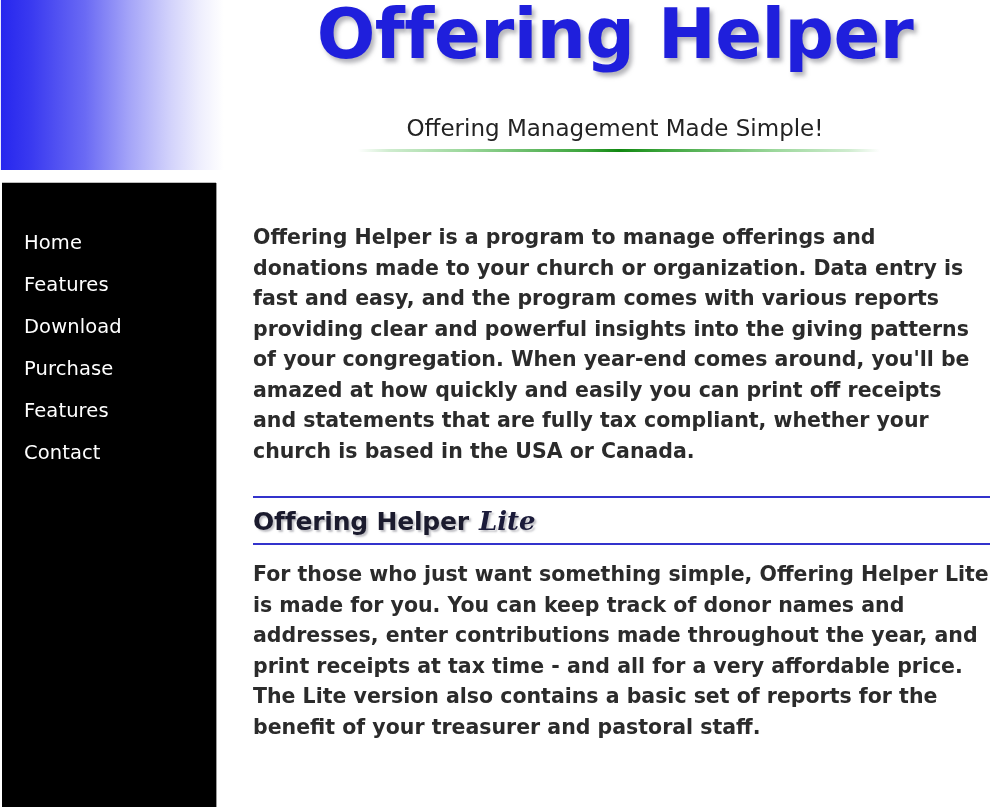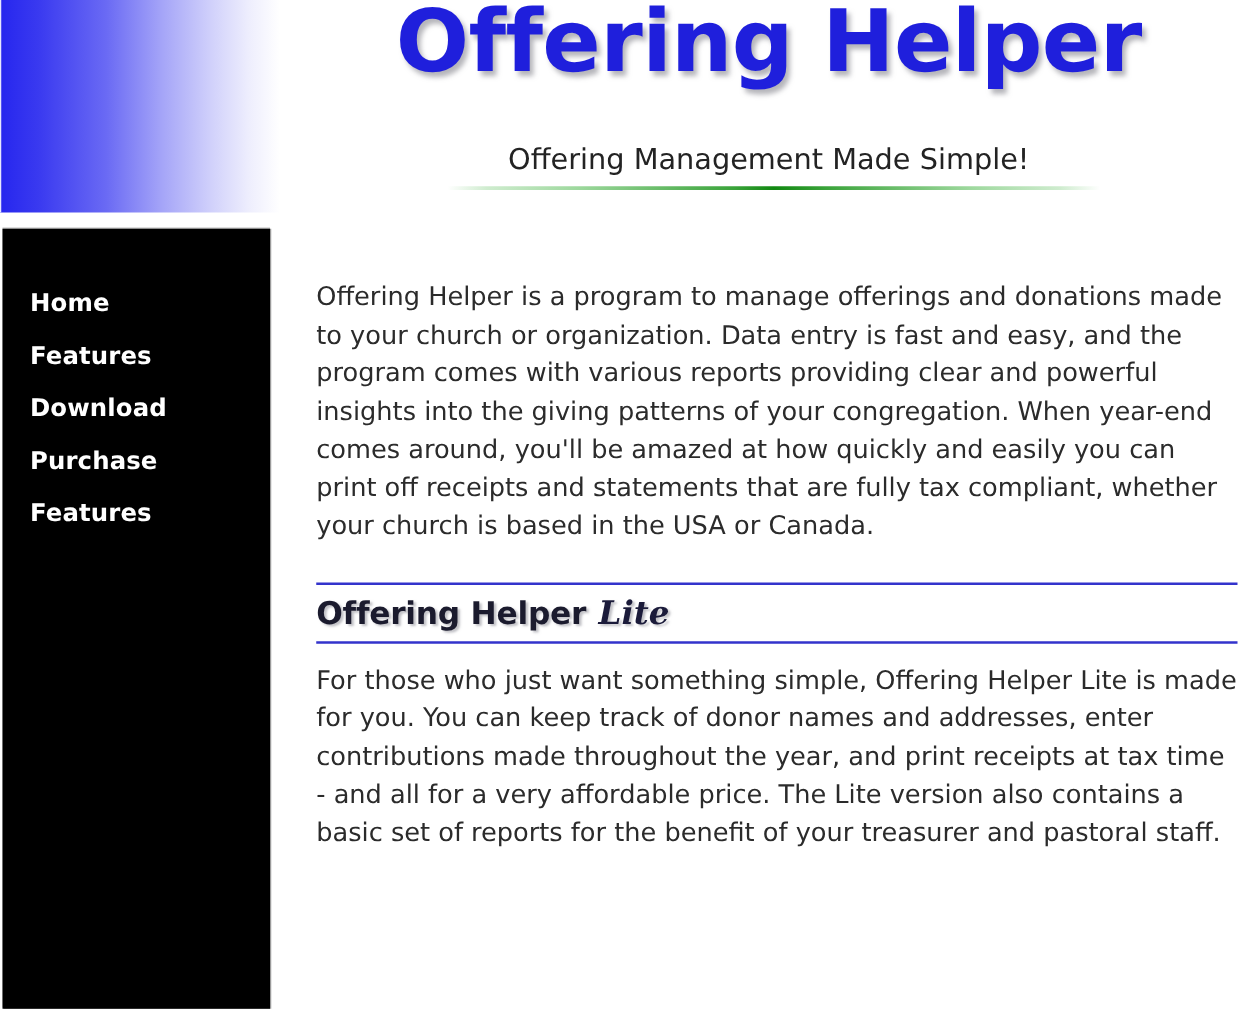--- a/index.html
+++ b/index.html
@@ -63,21 +63,21 @@
     top: 48px;
     width: 100%;
   }
   .nav-item {
     display: block;
     padding: 0 0 0 22px;
     margin: 0 0 19px 0;
     color: #ffffff;
     font-family: "DejaVu Sans", "Liberation Sans", sans-serif;
     font-size: 19.5px;
-    font-weight: bold;
+    font-weight: normal;
     line-height: 23px;
     letter-spacing: 0.1px;
     text-decoration: none;
     cursor: pointer;
     white-space: nowrap;
   }
 
   
   #header {
     position: absolute;
@@ -139,20 +139,21 @@
     top: 222px;
     width: 737px;
   }
   .body-para {
     margin: 0 0 30px 0;
     font-family: "DejaVu Sans", "Liberation Sans", sans-serif;
     font-size: 20.5px;
     line-height: 30.5px;
     color: #2b2b2b;
     text-align: left;
+    font-weight: bold;
   }
   .body-para:last-child { margin-bottom: 0; }
 
   
   .section-heading {
     margin: 0 0 14px 0;
     padding: 8px 0 7px 0;
     border-top: 2px solid #3333cc;
     border-bottom: 2px solid #3333cc;
     width: 737px;
@@ -200,20 +201,23 @@
       </li>
       <li>
         <a class="nav-item" href="#">Download</a>
       </li>
       <li>
         <a class="nav-item" href="#">Purchase</a>
       </li>
       <li>
         <a class="nav-item" href="#">Features</a>
       </li>
+      <li>
+        <a class="nav-item" href="#">Contact</a>
+      </li>
     </ul>
   </div>
 
   <div id="content">
 
     <p class="body-para">Offering Helper is a program to manage offerings and donations made to your church or organization. Data entry is fast and easy, and the program comes with various reports providing clear and powerful insights into the giving patterns of your congregation. When year-end comes around, you'll be amazed at how quickly and easily you can print off receipts and statements that are fully tax compliant, whether your church is based in the USA or Canada.</p>
 
 
     <h2 class="section-heading">
       <span class="sh-main">Offering Helper</span><span class="sh-variant">Lite</span>

